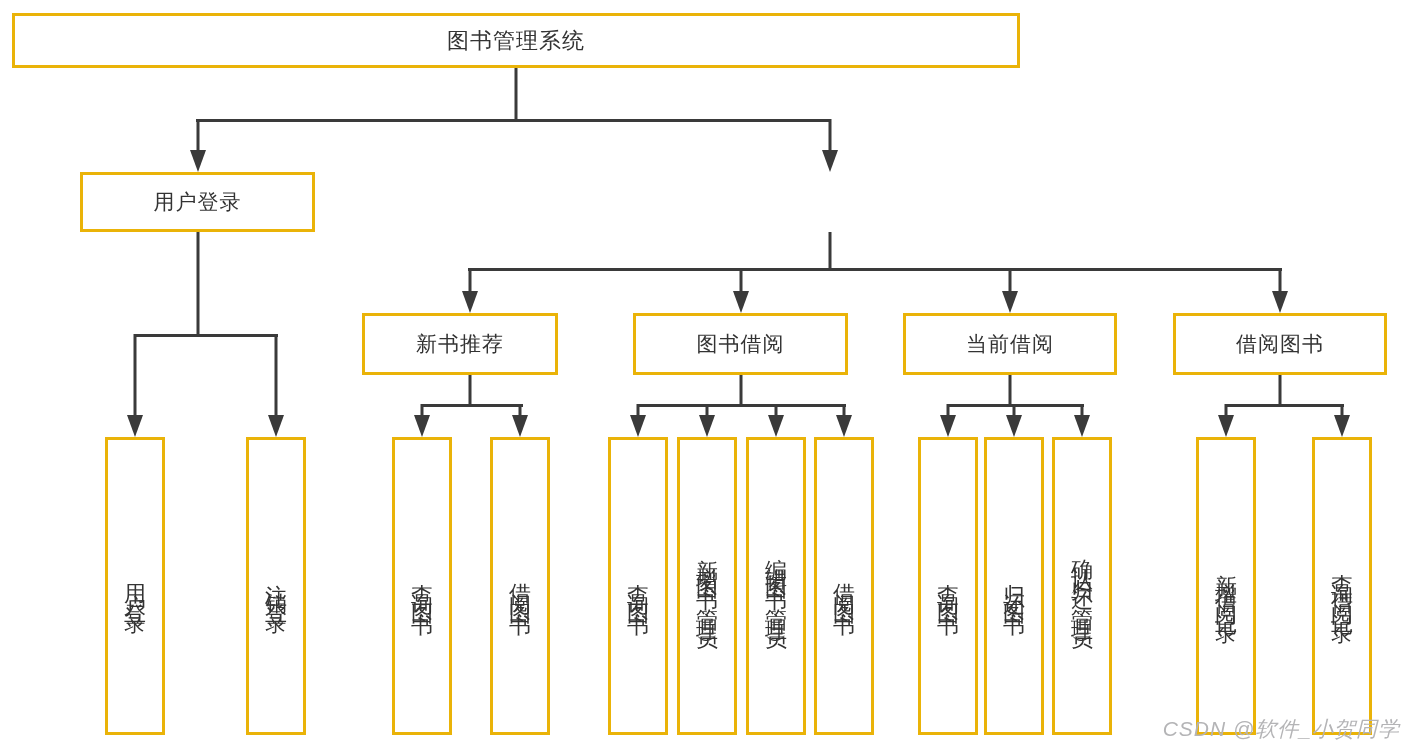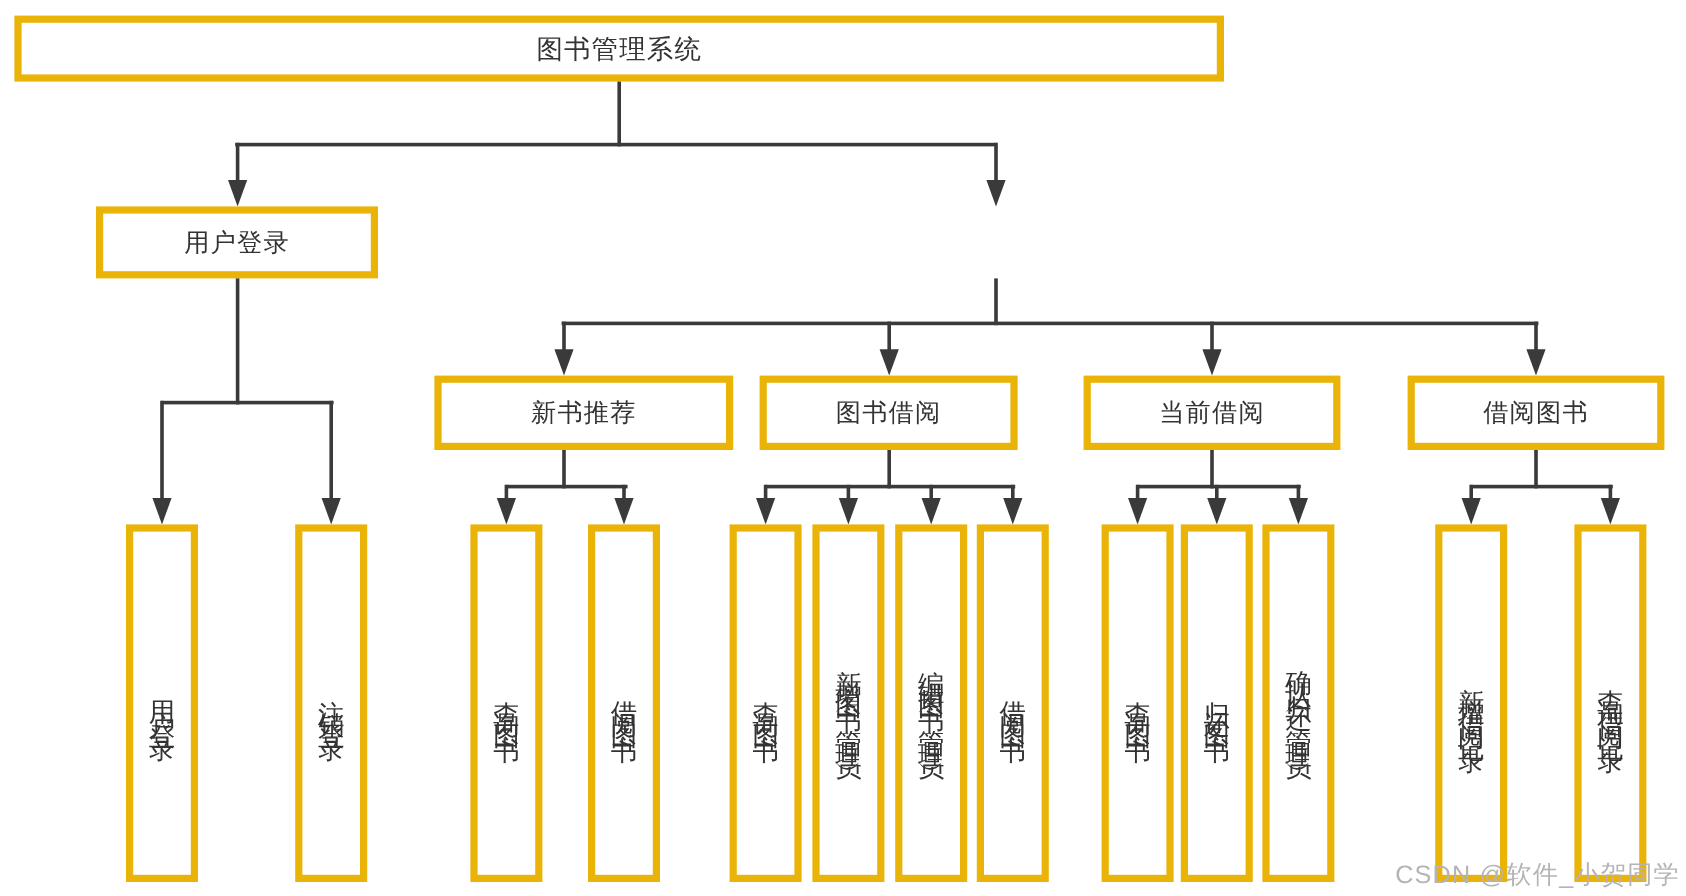--- a/index.html
+++ b/index.html
@@ -1,40 +1,40 @@
 <!DOCTYPE html>
 <html><head>
 <meta charset="utf-8">
 <style>
   html,body{margin:0;padding:0;background:#ffffff;}
   .canvas{
     position:relative;width:1405px;height:747px;background:#ffffff;
     font-family:"Liberation Sans","DejaVu Sans",sans-serif;overflow:hidden;
   }
   .box{
-    position:absolute;box-sizing:border-box;border:6px solid #eab308;background:#ffffff;
+    position:absolute;box-sizing:border-box;border:3px solid #eab308;background:#ffffff;
     display:flex;align-items:center;justify-content:center;
     color:#333333;font-size:21px;letter-spacing:1px;white-space:nowrap;
   }
   .root{font-size:22px;}
   .leaf{
     writing-mode:vertical-lr;text-orientation:mixed;
     font-size:22px;letter-spacing:10px;line-height:1;
     white-space:normal;
   }
   .vline{position:absolute;width:3px;background:#3a3a3a;transform:translateX(-50%);}
   .hline{position:absolute;height:3px;background:#3a3a3a;}
   .arrow{
     position:absolute;width:0;height:0;transform:translateX(-50%);
     border-left:8px solid transparent;border-right:8px solid transparent;
     border-top:22px solid #3a3a3a;
   }
   .watermark{
     position:absolute;right:5px;bottom:4px;z-index:10;
-    color:#b4b4b6;font-size:21px;letter-spacing:1px;white-space:nowrap;
+    color:#b4b4b6;font-size:21px;letter-spacing:1px;white-space:nowrap;font-style:italic;
   }
 </style>
 </head>
 <body>
 
 <div class="canvas">
 
   <div class="box root" style="left:12px;top:13px;width:1008px;height:55px">图书管理系统</div>
 
   <div class="vline" style="left:516px;top:68px;height:54px"></div>
@@ -57,21 +57,21 @@
   <div class="hline" style="left:468px;top:268px;width:814px"></div>
   <div class="vline" style="left:469.5px;top:268px;height:26px"></div>
   <div class="arrow" style="left:469.5px;top:291px"></div>
   <div class="vline" style="left:740.5px;top:268px;height:26px"></div>
   <div class="arrow" style="left:740.5px;top:291px"></div>
   <div class="vline" style="left:1010px;top:268px;height:26px"></div>
   <div class="arrow" style="left:1010px;top:291px"></div>
   <div class="vline" style="left:1280px;top:268px;height:26px"></div>
   <div class="arrow" style="left:1280px;top:291px"></div>
 
-  <div class="box" style="left:362px;top:313px;width:249px;height:62px">新书推荐</div>
+  <div class="box" style="left:362px;top:313px;width:196px;height:62px">新书推荐</div>
   <div class="box" style="left:633px;top:313px;width:215px;height:62px">图书借阅</div>
   <div class="box" style="left:903px;top:313px;width:214px;height:62px">当前借阅</div>
   <div class="box" style="left:1173px;top:313px;width:214px;height:62px">借阅图书</div>
 
   <div class="vline" style="left:469.5px;top:375px;height:32px"></div>
   <div class="hline" style="left:420.5px;top:404px;width:102px"></div>
   <div class="vline" style="left:422px;top:404px;height:14px"></div>
   <div class="arrow" style="left:422px;top:415px"></div>
   <div class="vline" style="left:520px;top:404px;height:14px"></div>
   <div class="arrow" style="left:520px;top:415px"></div>

